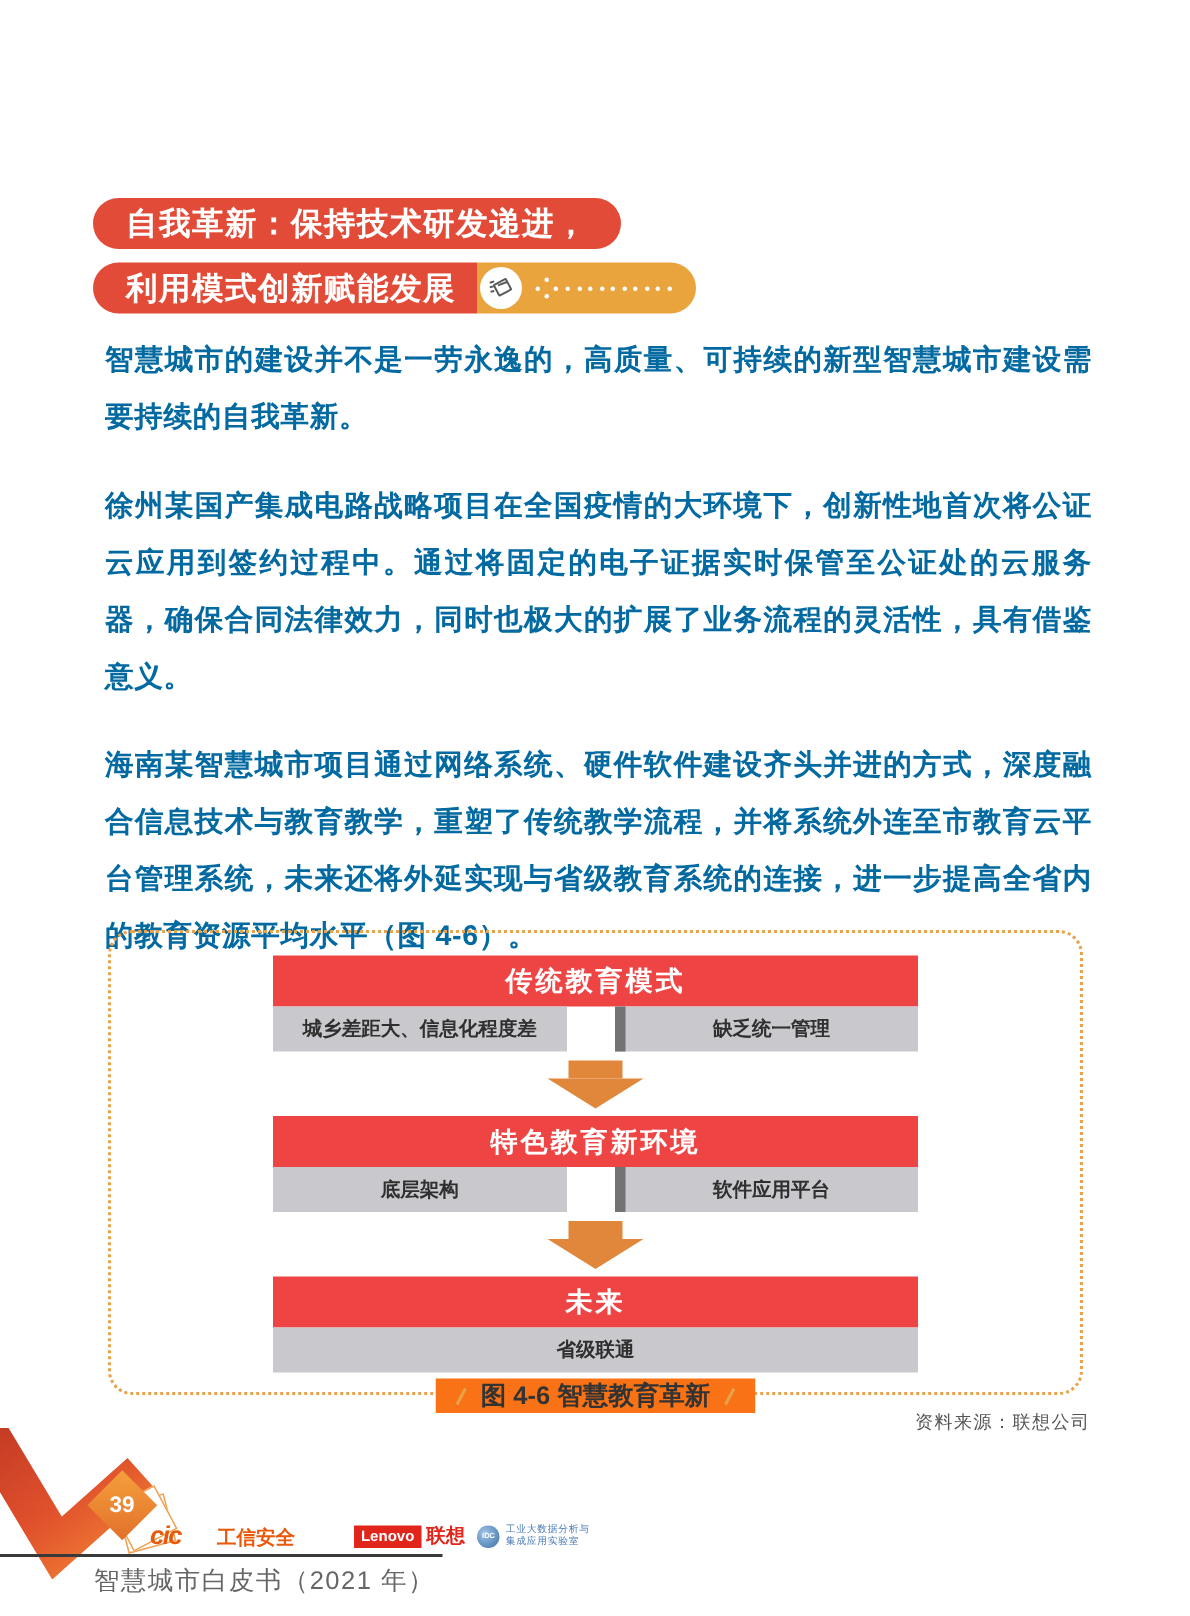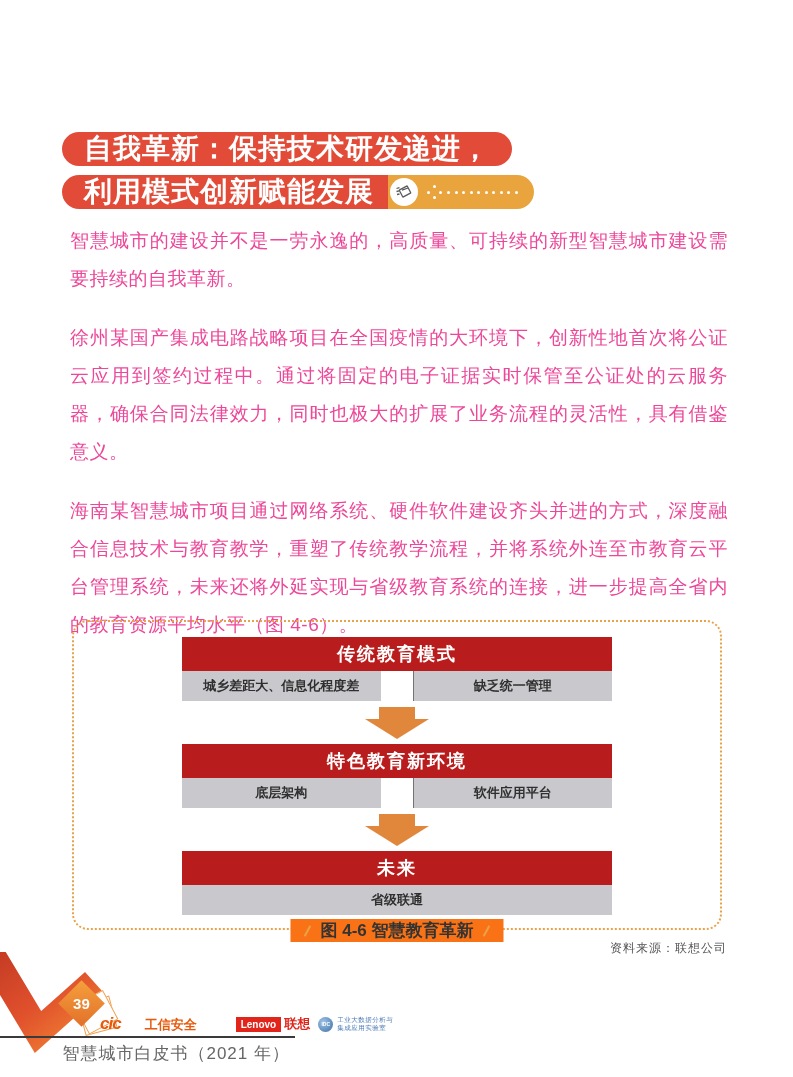--- a/index.html
+++ b/index.html
@@ -21,21 +21,21 @@
     position: absolute;
     left: 62px;
     top: 132px;
   }
   .pill-row { display: flex; align-items: stretch; margin-bottom: 9px; }
   .pill {
     display: inline-flex;
     align-items: center;
     background: #e14b38;
     color: #ffffff;
-    font-size: 28px;
+    font-size: 21px;
     font-weight: bold;
     letter-spacing: 1px;
     height: 34px;
     padding: 12px 22px;
   }
   .pill.round-both { border-radius: 17px; }
   .pill.round-left { border-radius: 17px 0 0 17px; padding-right: 14px; }
   .amber-cap {
     display: inline-flex;
     align-items: center;
@@ -69,58 +69,59 @@
     position: absolute;
     left: 70px;
     top: 222px;
     width: 658px;
   }
   .body-text p {
     font-size: 19px;
     line-height: 38px;
     text-align: justify;
     letter-spacing: 0.5px;
-    color: #ec4899;
+    color: #0369a1;
     margin-bottom: 21px;
+    font-weight: bold;
   }
 
   
   .figure-box {
     position: absolute;
     left: 72px;
     top: 620px;
     width: 650px;
     height: 310px;
     border: 2px dotted #e8a24a;
     border-radius: 16px;
   }
   .stage { width: 430px; margin: 0 auto; }
   .stage-1 { margin-top: 15px; }
   .stage-header {
-    background: #b91c1c;
+    background: #ef4444;
     color: #ffffff;
     font-size: 18px;
     font-weight: bold;
     letter-spacing: 2px;
     text-align: center;
     height: 34px;
     line-height: 34px;
   }
   .stage-items { display: flex; gap: 32px; }
   .stage-item {
     background: #c9c8cd;
     color: #2f2f2f;
     font-size: 13px;
     font-weight: bold;
     text-align: center;
     height: 30px;
     line-height: 30px;
     flex: 1;
   }
-  .stage-item + .stage-item { border-left: 1px solid #737373; text-align: center; }
+  .stage-item + .stage-item { border-left: 7px solid #737373; text-align: center; }
   .arrow-down { width: 64px; margin: 6px auto 5px auto; height: 32px; position: relative; }
   .arrow-down .stem {
     position: absolute; left: 14px; top: 0;
     width: 36px; height: 12px; background: #e1873c;
   }
   .arrow-down .head {
     position: absolute; left: 0; top: 12px;
     width: 0; height: 0;
     border-left: 32px solid transparent;
     border-right: 32px solid transparent;

